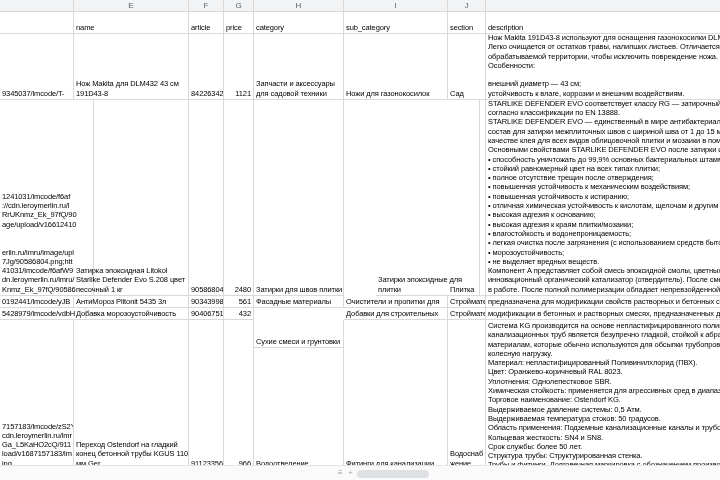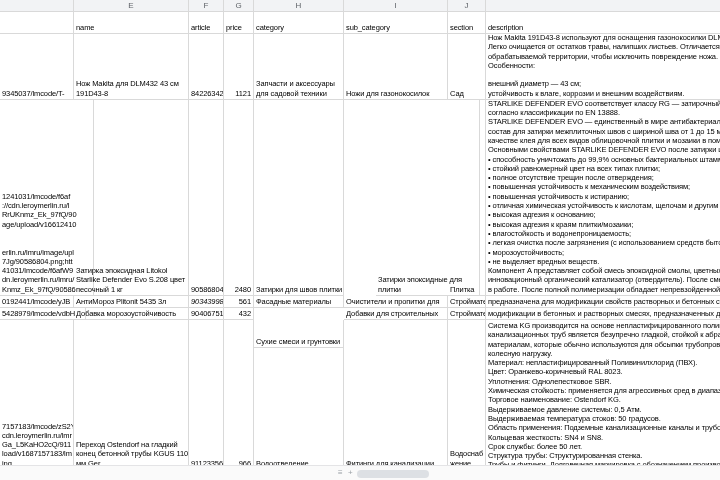--- a/index.html
+++ b/index.html
@@ -149,21 +149,21 @@
 Компонент А представляет собой смесь эпоксидной смолы, цветных
 инновационный органический катализатор (отвердитель). После сме
 в работе. После полной полимеризации обладает непревзойденной</div>
       </div>
       <div class="cell" style="left: 0px; top: 296px; width: 74px; height: 12px;">
         <div class="txt bot">0192441/lmcode/yJB</div>
       </div>
       <div class="cell" style="left: 74px; top: 296px; width: 115px; height: 12px;">
         <div class="txt bot">АнтиМороз Plitonit 5435 3л</div>
       </div>
-      <div class="cell" style="left: 189px; top: 296px; width: 35px; height: 12px; font-style: italic;">
+      <div class="cell" style="left: 189px; top: 296px; width: 35px; height: 12px;">
         <div class="txt bot num">90343998</div>
       </div>
       <div class="cell" style="left: 224px; top: 296px; width: 30px; height: 12px;">
         <div class="txt bot num">561</div>
       </div>
       <div class="cell" style="left: 254px; top: 296px; width: 90px; height: 12px;">
         <div class="txt bot">Фасадные материалы</div>
       </div>
       <div class="cell" style="left: 344px; top: 296px; width: 104px; height: 12px;">
         <div class="txt bot">Очистители и пропитки для</div>

